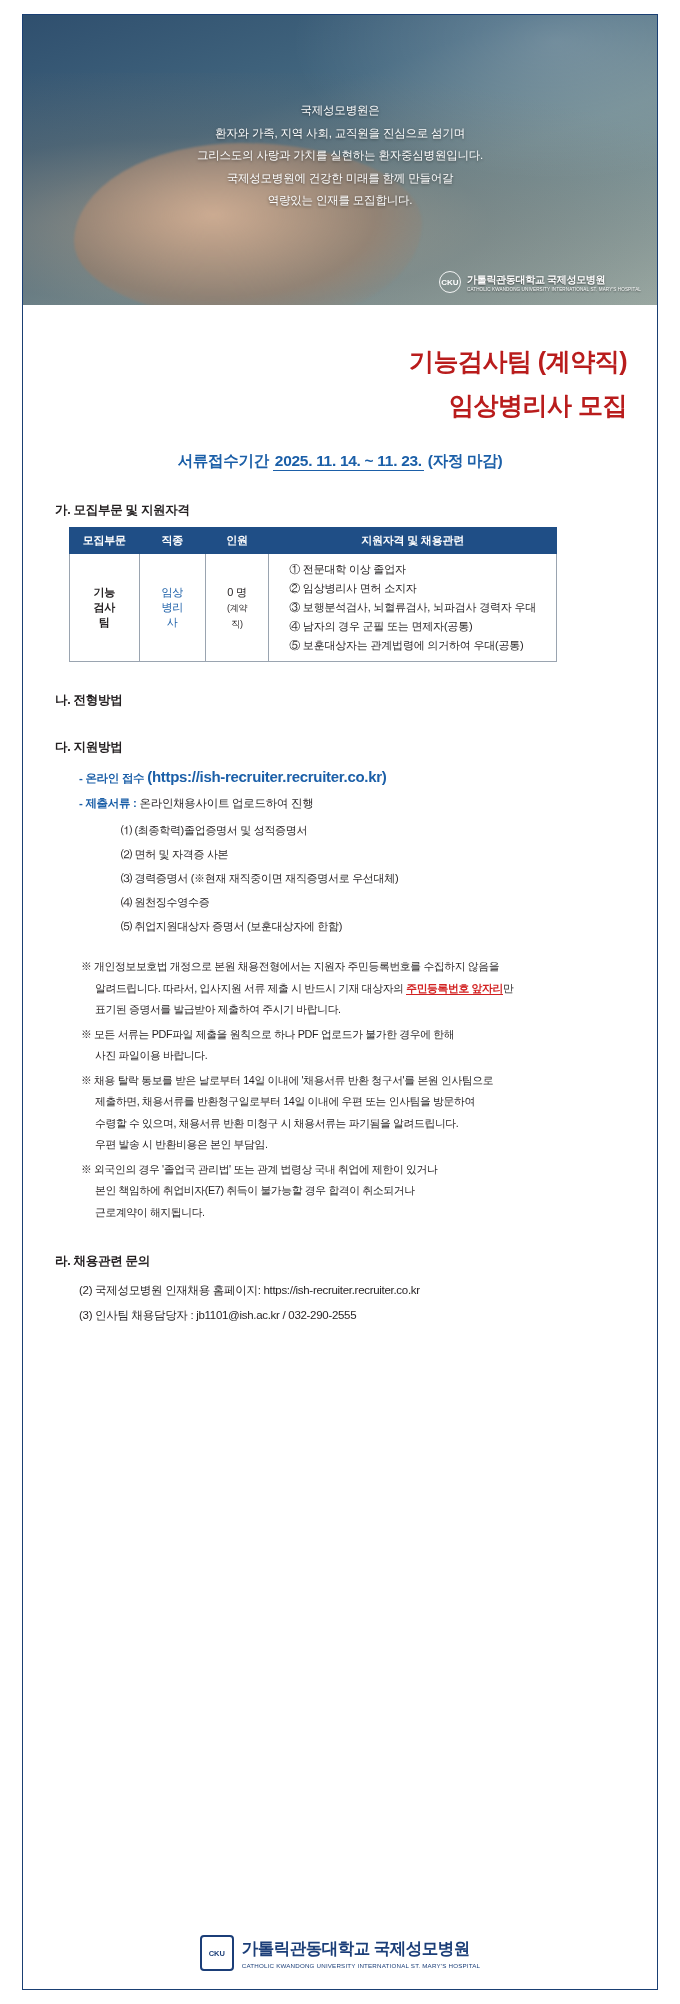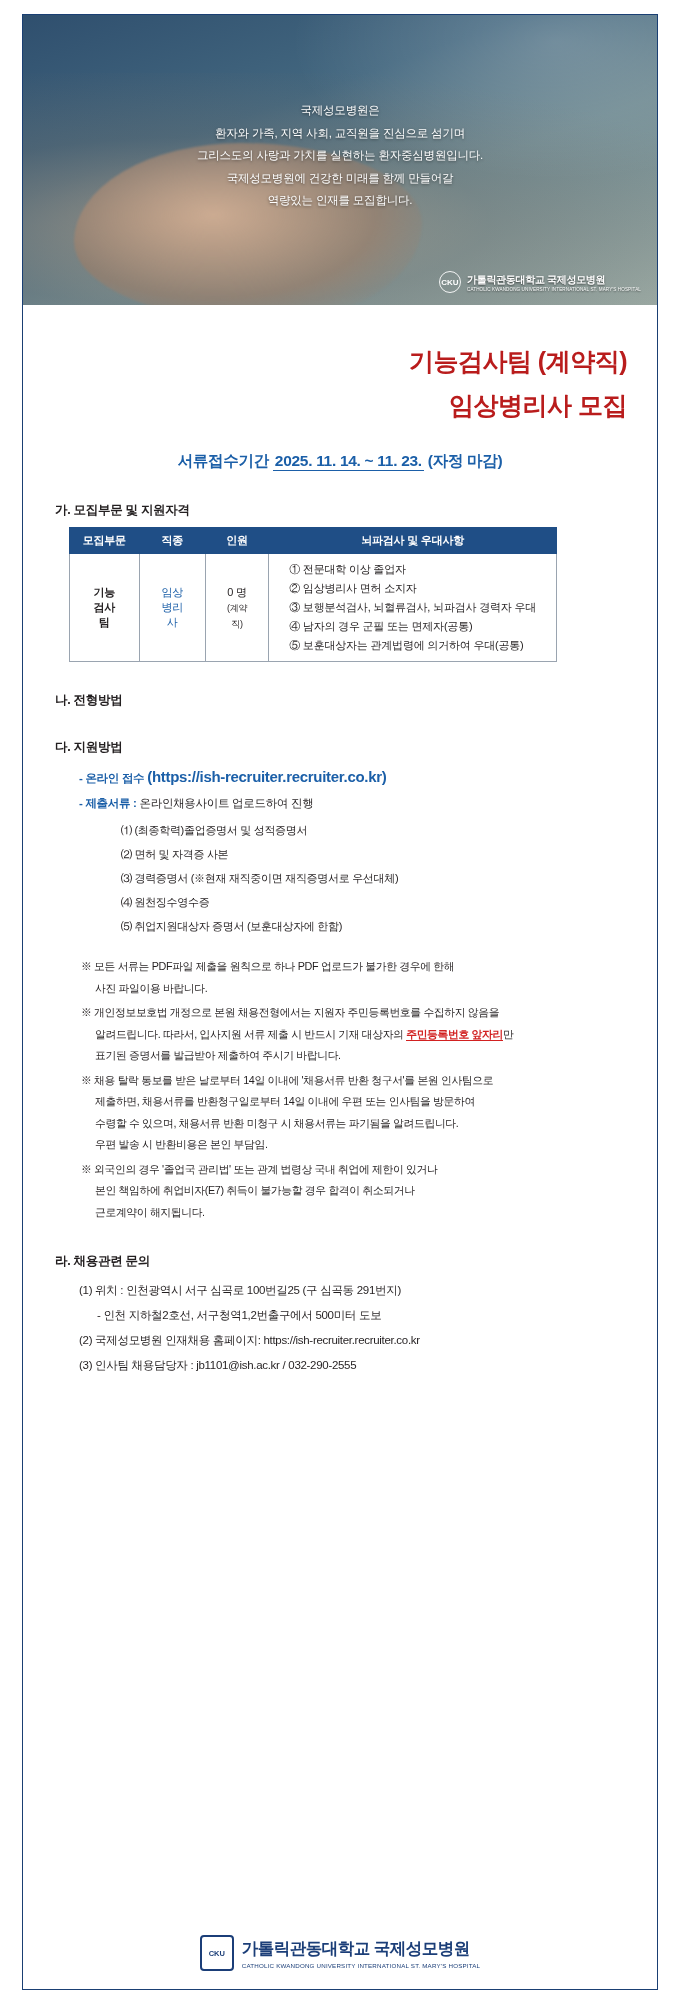--- a/index.html
+++ b/index.html
@@ -314,21 +314,21 @@
         <span>(자정 마감)</span>
       </div>
 
       <div class="sec-head">가. 모집부문 및 지원자격</div>
       <table class="apply">
         <thead>
           <tr>
             <th>모집부문</th>
             <th>직종</th>
             <th>인원</th>
-            <th>뇌파검사 및 우대사항</th>
+            <th>지원자격 및 채용관련</th>
           </tr>
         </thead>
         <tbody>
           <tr>
             <td class="c-dept">기능검사팀</td>
             <td class="c-job">임상병리사</td>
             <td class="c-cnt">
               <div>0 명</div>
               <div class="sub">(계약직)</div>
             </td>
@@ -359,49 +359,45 @@
           <div>⑴ (최종학력)졸업증명서 및 성적증명서</div>
           <div>⑵ 면허 및 자격증 사본</div>
           <div>⑶ 경력증명서 (※현재 재직중이면 재직증명서로 우선대체)</div>
           <div>⑷ 원천징수영수증</div>
           <div>⑸ 취업지원대상자 증명서 (보훈대상자에 한함)</div>
         </div>
       </div>
 
       <div class="notices">
         <div class="item">
-          <div>※ 모든 서류는 PDF파일 제출을 원칙으로 하나 PDF 업로드가 불가한 경우에 한해</div>
-          <div class="cont">사진 파일이용 바랍니다.</div>
-        </div>
-        <div class="item">
           <div>※ 개인정보보호법 개정으로 본원 채용전형에서는 지원자 주민등록번호를 수집하지 않음을</div>
           <div class="cont">
             <span>알려드립니다. 따라서, 입사지원 서류 제출 시 반드시 기재 대상자의 </span><span class="hl-red">주민등록번호 앞자리</span><span>만</span>
           </div>
           <div class="cont">표기된 증명서를 발급받아 제출하여 주시기 바랍니다.</div>
         </div>
         <div class="item">
+          <div>※ 모든 서류는 PDF파일 제출을 원칙으로 하나 PDF 업로드가 불가한 경우에 한해</div>
+          <div class="cont">사진 파일이용 바랍니다.</div>
+        </div>
+        <div class="item">
           <div>※ 채용 탈락 통보를 받은 날로부터 14일 이내에 '채용서류 반환 청구서'를 본원 인사팀으로</div>
           <div class="cont">제출하면, 채용서류를 반환청구일로부터 14일 이내에 우편 또는 인사팀을 방문하여</div>
           <div class="cont">수령할 수 있으며, 채용서류 반환 미청구 시 채용서류는 파기됨을 알려드립니다.</div>
           <div class="cont">우편 발송 시 반환비용은 본인 부담임.</div>
         </div>
         <div class="item">
           <div>※ 외국인의 경우 '졸업국 관리법' 또는 관계 법령상 국내 취업에 제한이 있거나</div>
           <div class="cont">본인 책임하에 취업비자(E7) 취득이 불가능할 경우 합격이 취소되거나</div>
           <div class="cont">근로계약이 해지됩니다.</div>
         </div>
       </div>
 
       <div class="sec-head">라. 채용관련 문의</div>
       <div class="contact-list">
-        <div>
-          <span>(1) 위치 : 인천광역시 서구 심곡로 100번길25 (구 심곡동 291번지)</span>
-          <span class="indent">-  인천 지하철2호선, 서구청역1,2번출구에서 500미터 도보</span>
-        </div>
         <div>(2) 국제성모병원 인재채용 홈페이지: https://ish-recruiter.recruiter.co.kr</div>
         <div>(3) 인사팀 채용담당자 : jb1101@ish.ac.kr / 032-290-2555</div>
       </div>
     </div>
 
     <div class="footer">
       <div class="mark">CKU</div>
       <div>
         <div class="ft-kr">가톨릭관동대학교 국제성모병원</div>
         <div class="ft-en">CATHOLIC KWANDONG UNIVERSITY INTERNATIONAL ST. MARY'S HOSPITAL</div>

